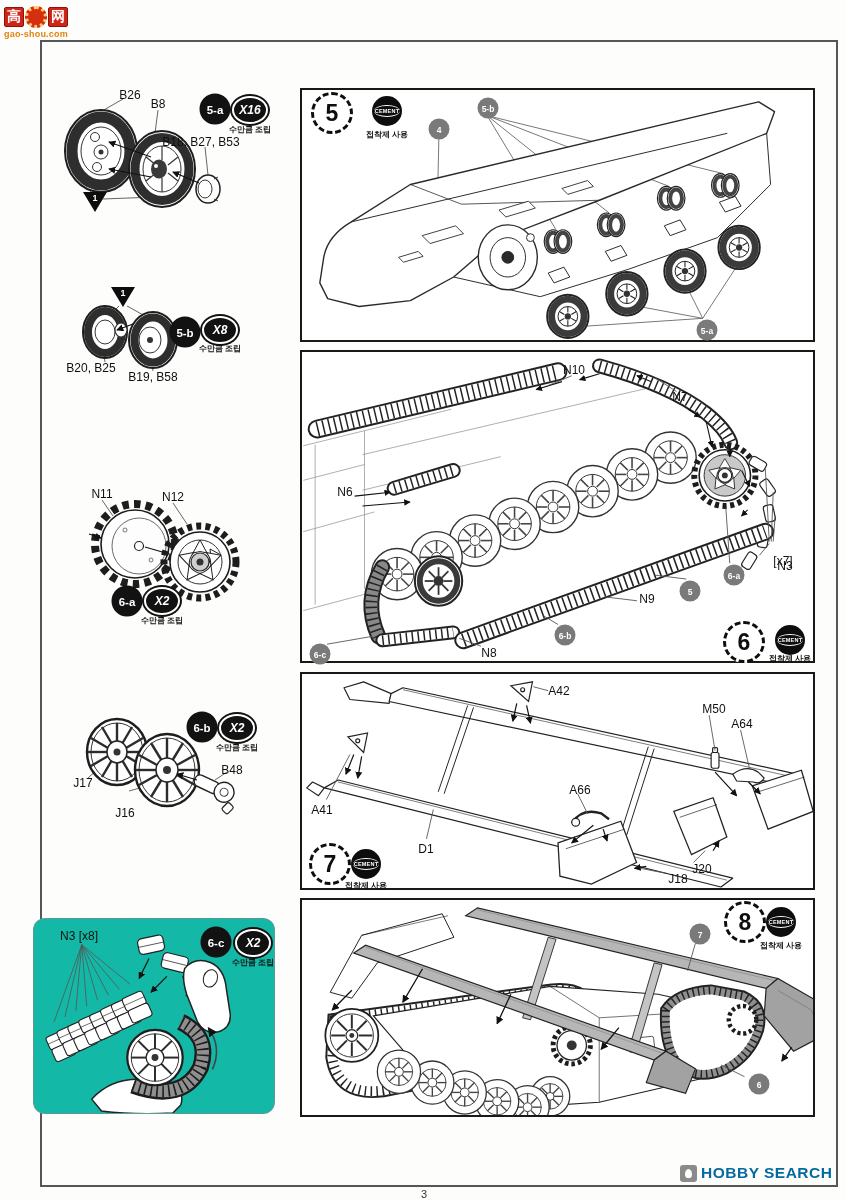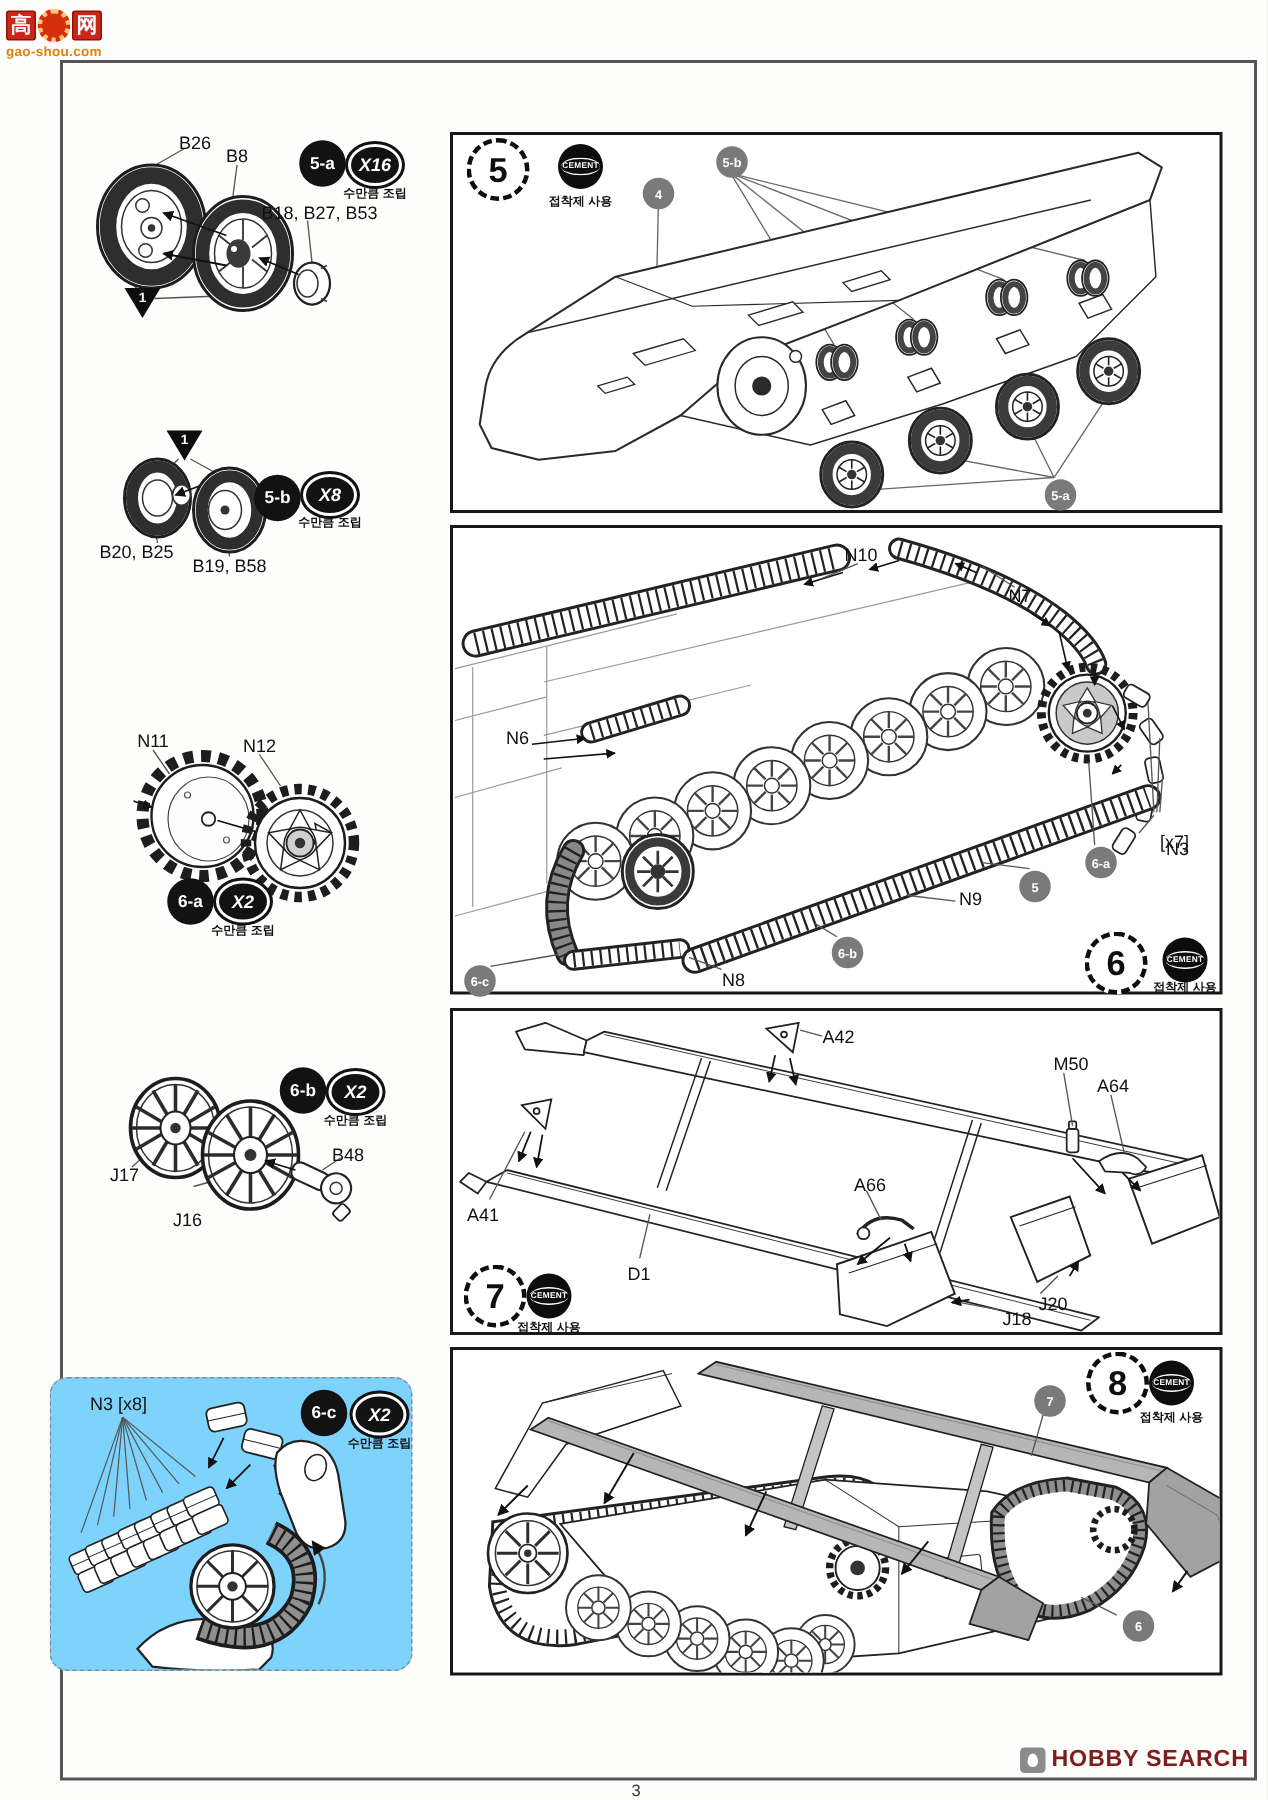--- a/index.html
+++ b/index.html
@@ -15,28 +15,28 @@
 .stepnum{position:absolute;transform:translate(-50%,-50%);width:42px;height:42px;border-radius:50%;border:3.5px dashed #0e0e0e;color:#0e0e0e;font-size:23px;font-weight:bold;display:flex;align-items:center;justify-content:center;background:#fff;z-index:5}
 .cement{position:absolute;transform:translate(-50%,-50%);width:30px;height:30px;border-radius:50%;background:#0d0d0d;display:flex;align-items:center;justify-content:center;z-index:5}
 .cement::before{content:"";position:absolute;left:2px;right:2px;top:9px;bottom:9px;border-top:1.3px solid #fff;border-bottom:1.3px solid #fff;border-radius:50%}
 .cement span{color:#fff;font-size:5.5px;font-weight:bold;letter-spacing:.2px;position:relative}
 .icap{position:absolute;transform:translate(-50%,-50%);font-size:8px;font-weight:bold;color:#101010;white-space:nowrap;z-index:5}
 .badge{position:absolute;transform:translate(-50%,-50%);width:31px;height:31px;border-radius:50%;background:#121212;color:#fff;font-size:11.5px;font-weight:bold;display:flex;align-items:center;justify-content:center;z-index:5}
 .xbadge{position:absolute;transform:translate(-50%,-50%);width:36px;height:28px;border-radius:50%;background:#121212;border:2px solid #fff;box-shadow:0 0 0 2px #121212;color:#fff;font-size:12px;font-weight:bold;font-style:italic;display:flex;align-items:center;justify-content:center;z-index:5}
 .warn{position:absolute;transform:translate(-50%,-50%);width:24px;height:20px;z-index:5}
 .warn .tri{width:0;height:0;border-left:12px solid transparent;border-right:12px solid transparent;border-top:20px solid #0d0d0d}
 .warn span{position:absolute;top:1px;left:0;width:100%;text-align:center;color:#fff;font-size:9px;font-weight:bold}
-.dashedbox{position:absolute;border:1.6px dashed #8a8a8a;border-radius:12px;background:#7dd3fc}
+.dashedbox{position:absolute;border:1.6px dashed #8a8a8a;border-radius:12px;background:#14b8a6}
 .gs-row{display:flex;align-items:center;gap:1px}
 .gs-box{width:20px;height:20px;background:#cf2418;color:#fff;font-size:14px;font-weight:bold;display:flex;align-items:center;justify-content:center;border-radius:2px;border:1px solid #8e1208}
 .gs-gear{width:22px;height:22px;border-radius:50%;background:#d4300f;border:3px dotted #ffc973}
 .gs-url{font-size:9px;font-weight:bold;color:#e2820a;letter-spacing:.2px;margin-top:1px}
 .hs-icon{width:17px;height:17px;background:#8b8b8b;border-radius:3px;position:relative}
 .hs-icon::after{content:"";position:absolute;left:5px;top:4px;width:7px;height:9px;background:#fff;border-radius:50% 50% 50% 50%/60% 60% 40% 40%}
-.hs-text{font-size:15.5px;font-weight:bold;color:#7f1d1d;letter-spacing:.5px}
+.hs-text{font-size:15.5px;font-weight:bold;color:#0369a1;letter-spacing:.5px}
 .pagenum{position:absolute;transform:translate(-50%,-50%);font-size:11px;color:#333}
 </style>
 </head>
 <body>
 
 <div class="sheet">
   <div class="page-border"></div>
 
   <div class="abs" style="left:4px;top:6px;width:90px;z-index:9">
     <div class="gs-row">
@@ -96,21 +96,21 @@
           <line x1="159" y1="114" x2="163" y2="116" stroke="#333"></line>
       </g>
       <g stroke="#111" stroke-width="1.2" fill="none" marker-end="url(#a5a)">
         <line x1="96" y1="72" x2="54" y2="57"></line>
           <line x1="96" y1="92" x2="54" y2="84"></line>
           <line x1="144" y1="98" x2="118" y2="87"></line>
       </g>
     </svg>
     <span class="plabel" style="left:75px;top:10px">B26</span>
     <span class="plabel" style="left:103px;top:19px">B8</span>
-    <span class="plabel" style="left:158px;top:57px">B18, B27, B53</span>
+    <span class="plabel" style="left:146px;top:57px">B18, B27, B53</span>
     <div class="warn" style="left:40px;top:117px">
         <div class="tri"></div>
         <span>1</span>
       </div>
     <div class="badge" style="left:160px;top:24px">5-a</div>
     <div class="xbadge" style="left:195px;top:25px">X16</div>
     <span class="icap" style="left:195px;top:44px">수만큼 조립</span>
   </div>
 
   <div class="abs" style="left:55px;top:280px;width:250px;height:120px">

